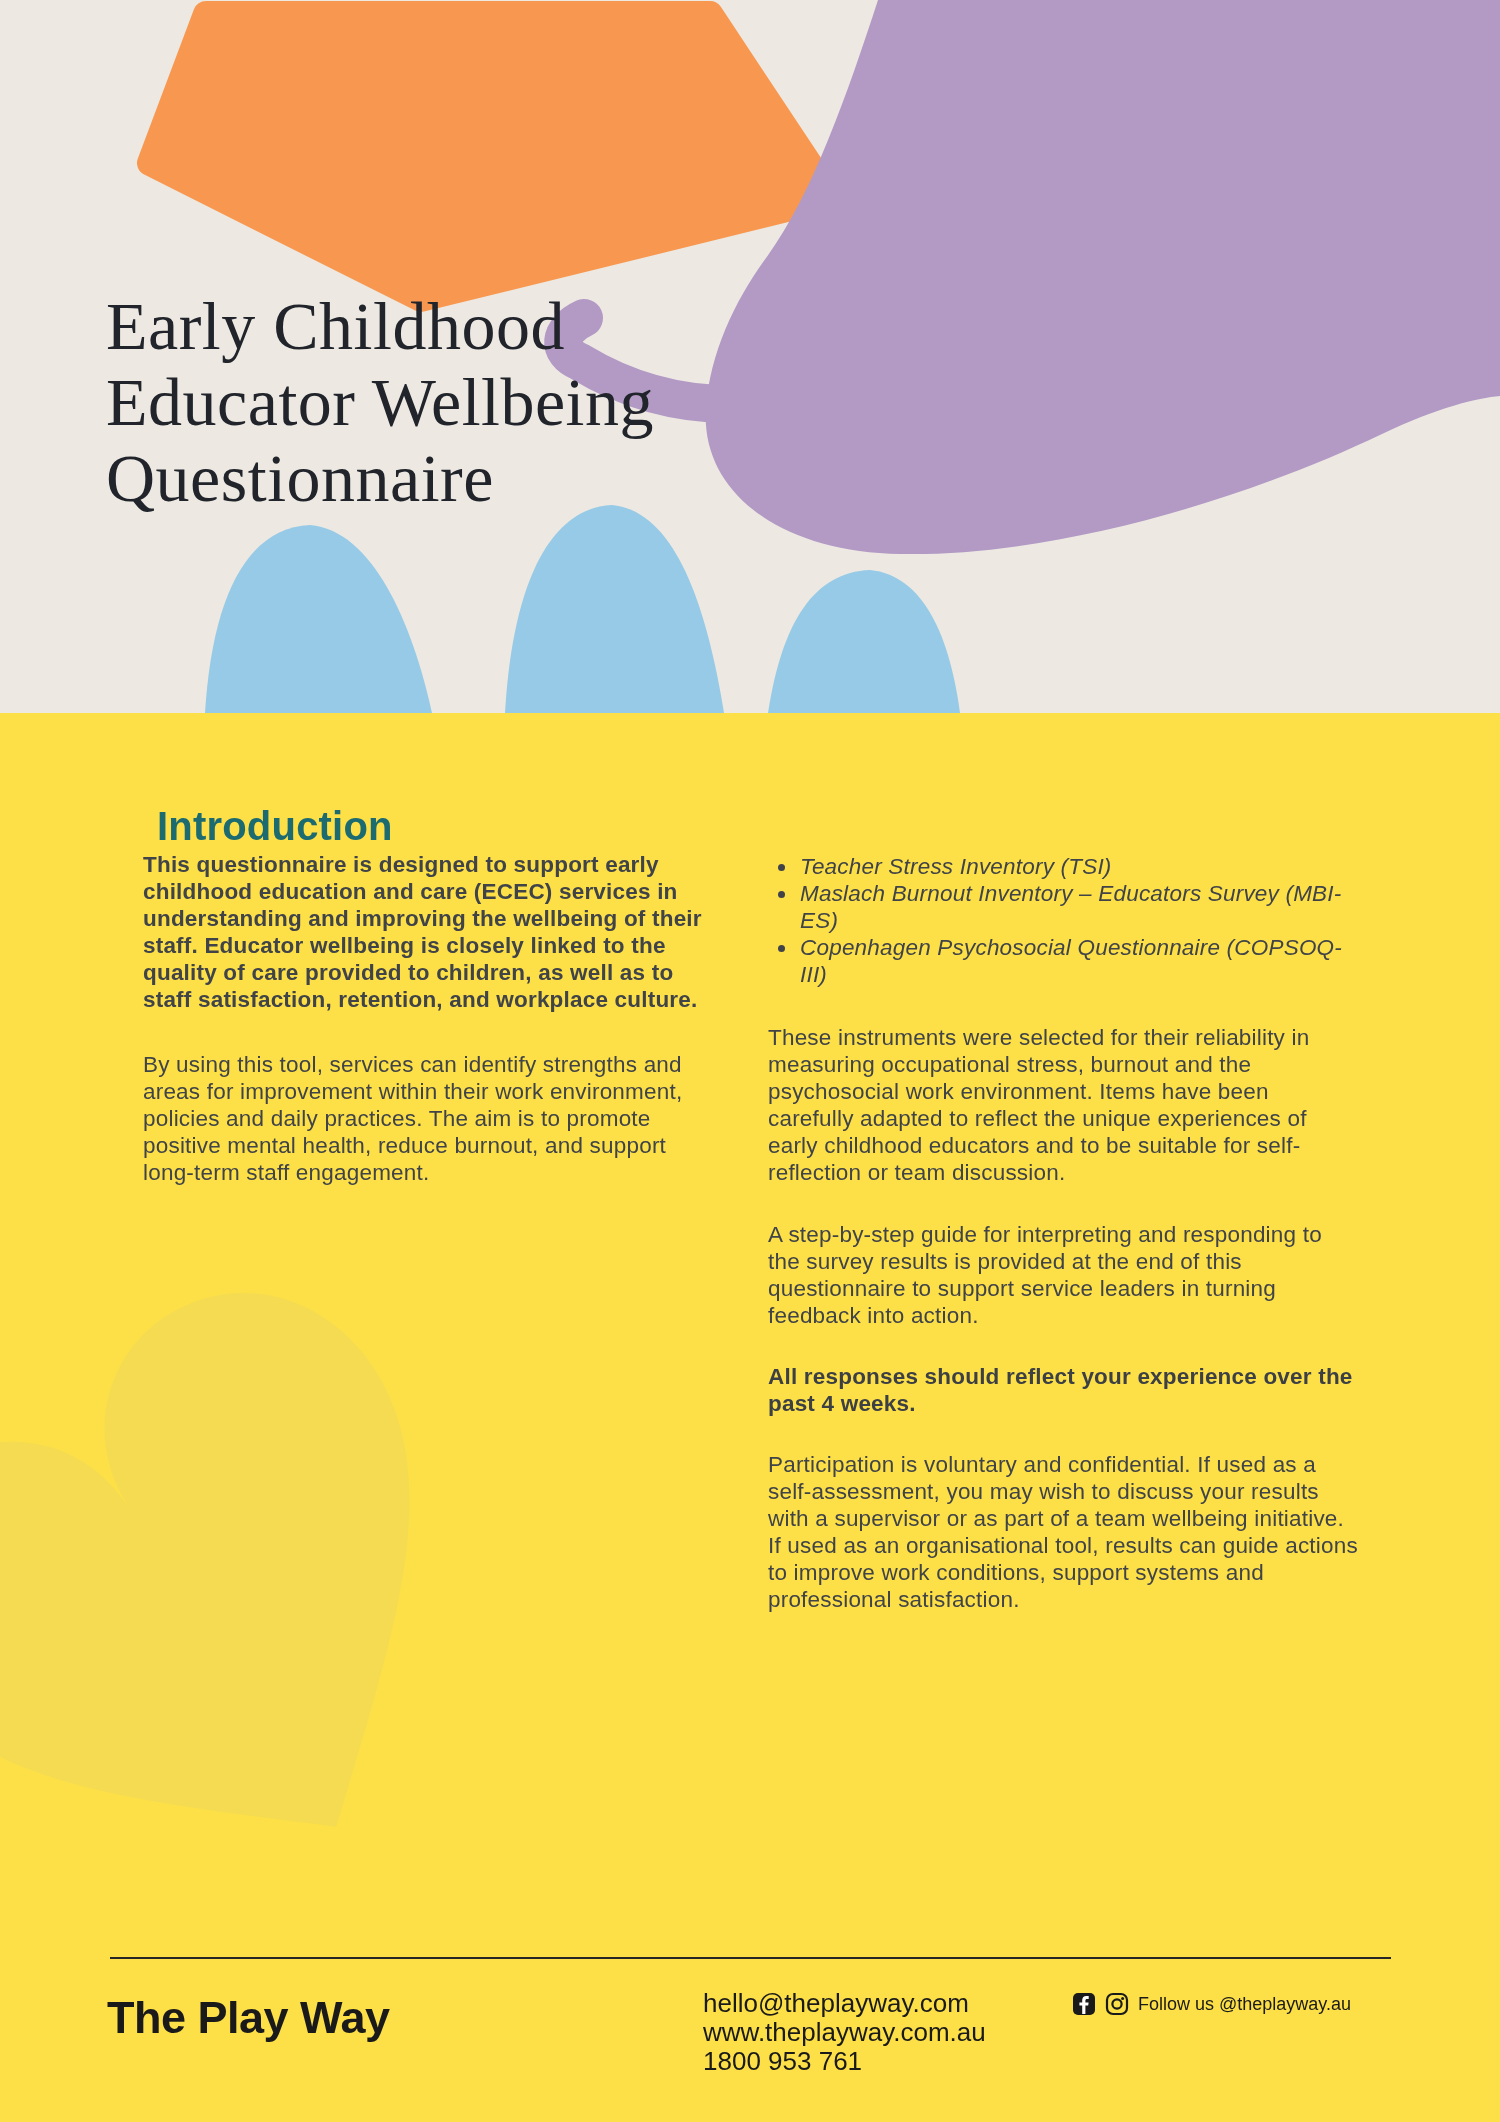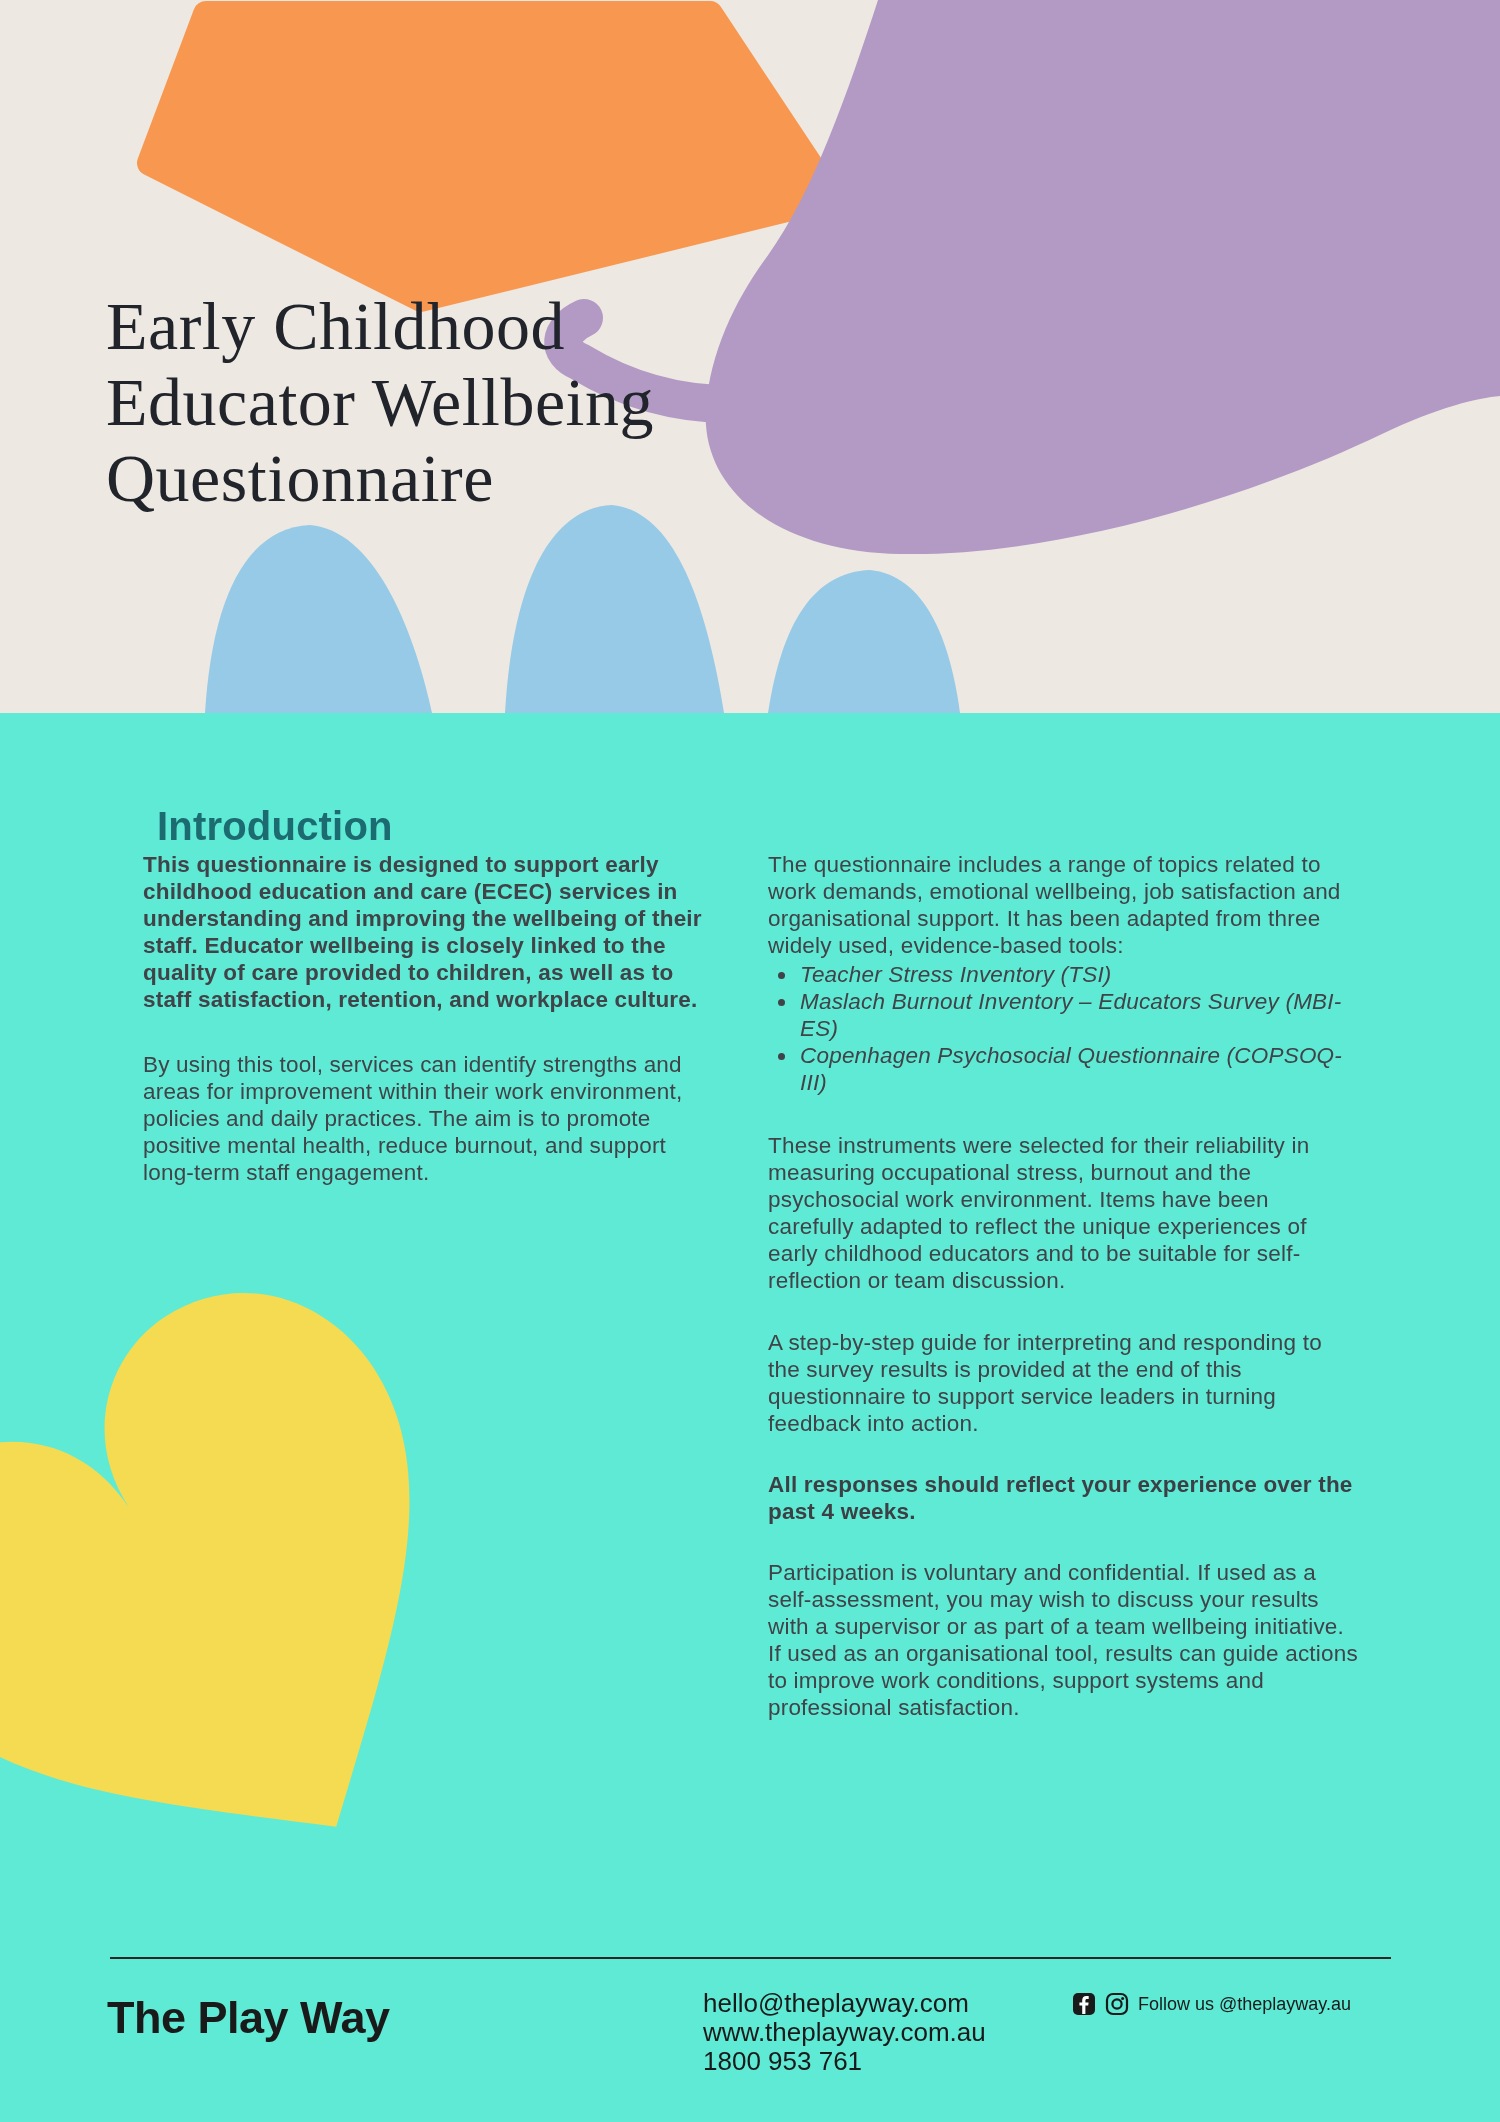--- a/index.html
+++ b/index.html
@@ -10,21 +10,21 @@
     --yellow:#F4DB52;
     --teal:#1C6B70;
     --ink:#21242B;
     --body:#404348;
     --footer-ink:#1A1A1A;
   }
   html,body{margin:0;padding:0;background:#fff;}
   .page{
     position:relative;
     width:1500px;height:2122px;
-    background:#5eead4;
+    background:#fde047;
     overflow:hidden;
     font-family:"Liberation Sans", sans-serif;
   }
   
   .hero{
     position:absolute;left:0;top:0;width:1500px;height:713px;
     background:var(--beige);
   }
   .hero svg{position:absolute;left:0;top:0;display:block;}
   .shape-orange{fill:var(--orange);stroke:var(--orange);stroke-width:26;stroke-linejoin:round;}
@@ -115,21 +115,20 @@
 
   <main>
     <h2 class="section-heading">Introduction</h2>
 
     <div class="col col-left">
       <p style="margin-bottom:38px;font-weight:bold;">This questionnaire is designed to support early childhood education and care (ECEC) services in understanding and improving the wellbeing of their staff. Educator wellbeing is closely linked to the quality of care provided to children, as well as to staff satisfaction, retention, and workplace culture.</p>
       <p>By using this tool, services can identify strengths and areas for improvement within their work environment, policies and daily practices. The aim is to promote positive mental health, reduce burnout, and support long-term staff engagement.</p>
     </div>
 
     <div class="col col-right">
-      <p class="tight">The questionnaire includes a range of topics related to work demands, emotional wellbeing, job satisfaction and organisational support. It has been adapted from three widely used, evidence-based tools:</p>
       <ul>
         <li>Teacher Stress Inventory (TSI)</li>
         <li>Maslach Burnout Inventory – Educators Survey (MBI-ES)</li>
         <li>Copenhagen Psychosocial Questionnaire (COPSOQ-III)</li>
       </ul>
       <p style="margin-top:36px;">These instruments were selected for their reliability in measuring occupational stress, burnout and the psychosocial work environment. Items have been carefully adapted to reflect the unique experiences of early childhood educators and to be suitable for self-reflection or team discussion.</p>
       <p style="margin-top:35px;">A step-by-step guide for interpreting and responding to the survey results is provided at the end of this questionnaire to support service leaders in turning feedback into action.</p>
       <p class="note-bold" style="margin-top:34px;">All responses should reflect your experience over the past 4 weeks.</p>
       <p style="margin-top:34px;">Participation is voluntary and confidential. If used as a self-assessment, you may wish to discuss your results with a supervisor or as part of a team wellbeing initiative. If used as an organisational tool, results can guide actions to improve work conditions, support systems and professional satisfaction.</p>
     </div>

